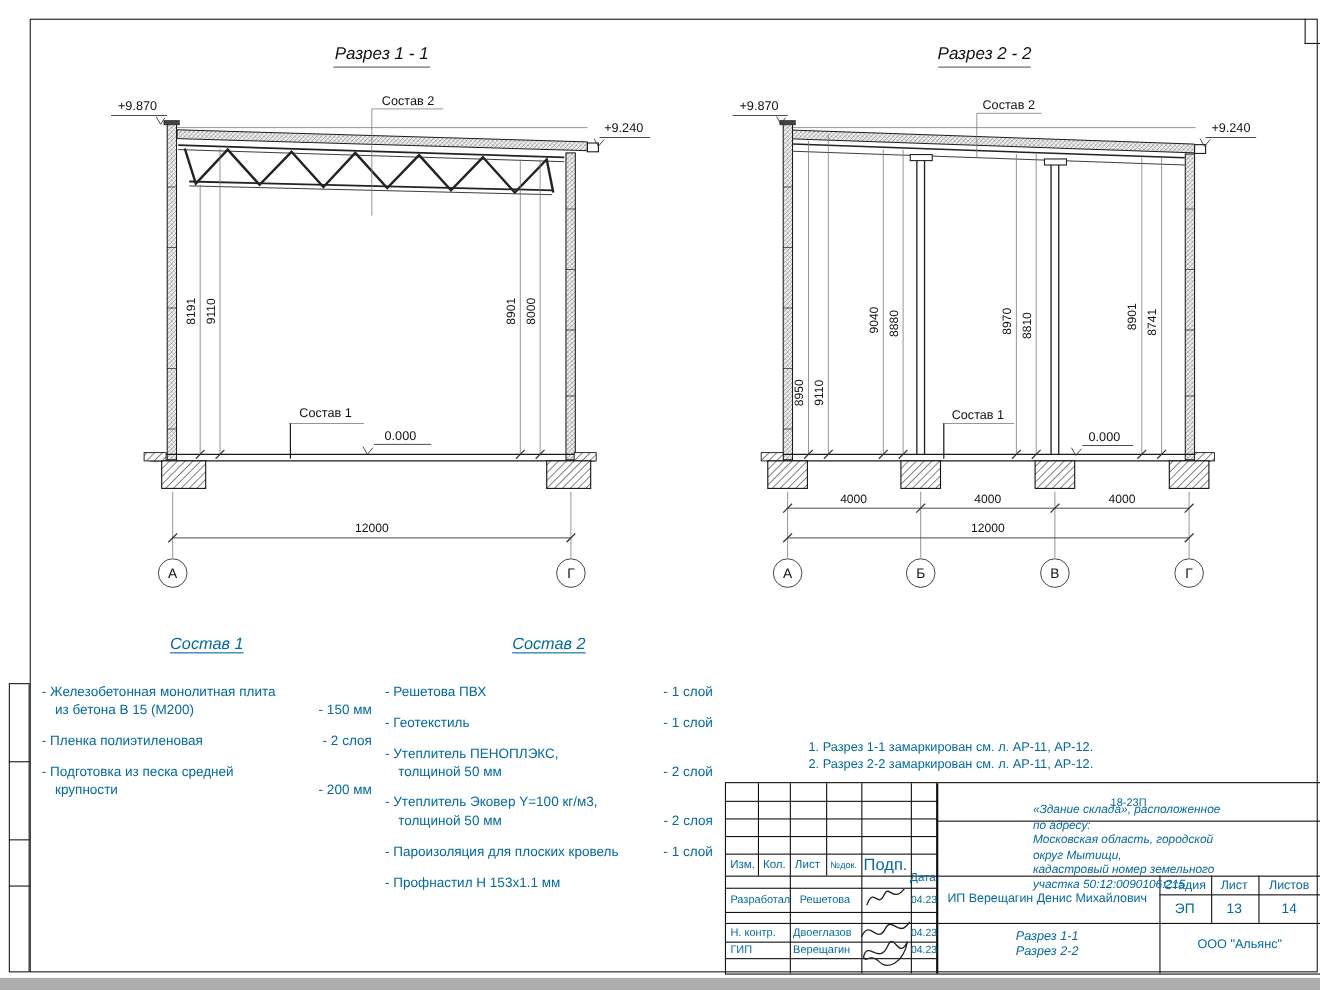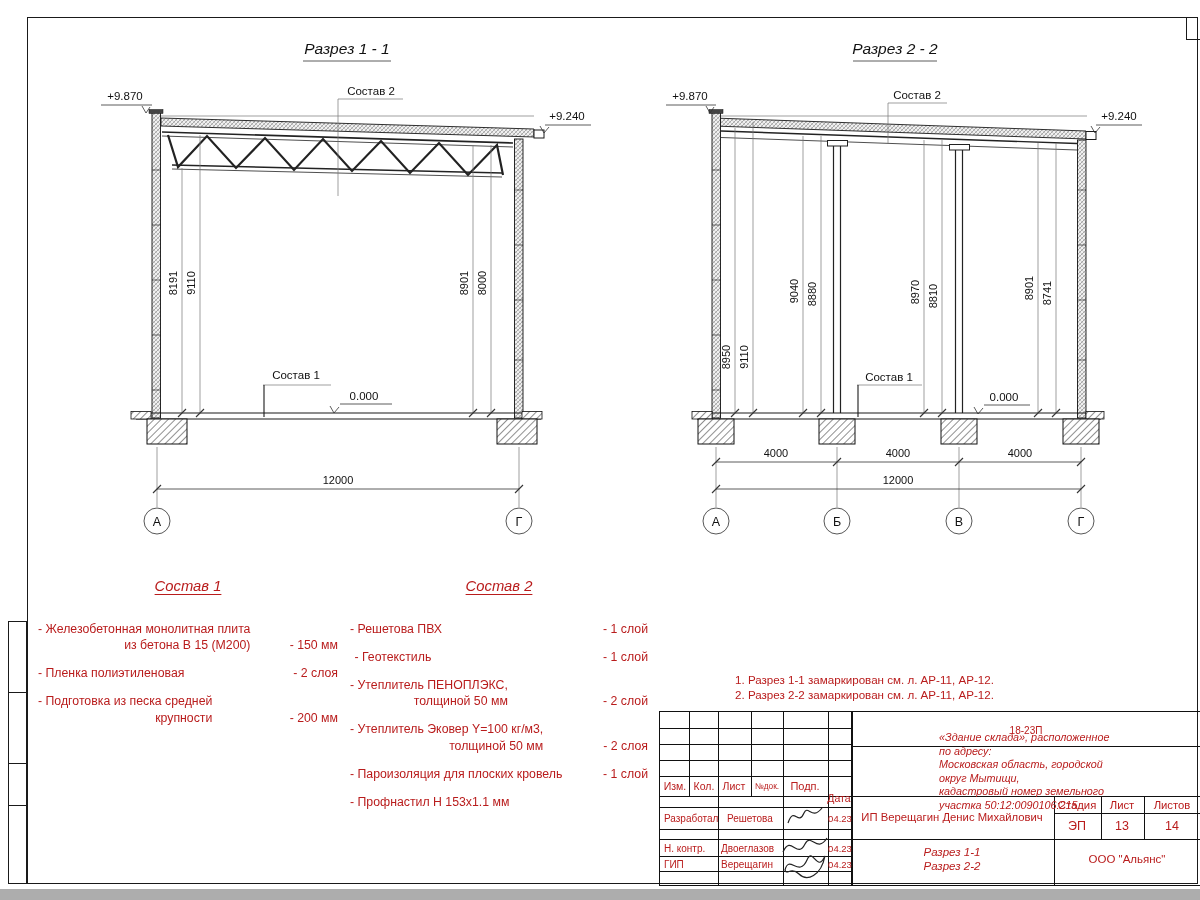--- a/index.html
+++ b/index.html
@@ -1,17 +1,17 @@
 <!DOCTYPE html>
 <html><head>
 <meta charset="utf-8">
 <style>
   html,body{margin:0;padding:0;background:#fff;}
   .sheet{position:relative;width:1200px;height:900px;background:#ffffff;
-         font-family:"Liberation Sans",sans-serif;color:#b91c1c;overflow:hidden;}
+         font-family:"Liberation Sans",sans-serif;color:#0369a1;overflow:hidden;}
   .frame{position:absolute;left:27px;top:17px;width:1169px;height:865px;border:1.7px solid #1a1a1a;}
   .corner-box{position:absolute;left:1186px;top:17px;width:13px;height:22px;
               border-left:1.2px solid #1a1a1a;border-bottom:1.2px solid #1a1a1a;}
   .margin-strip{position:absolute;left:8px;top:621px;width:19px;height:263px;border:1.1px solid #1a1a1a;box-sizing:border-box;}
   .margin-div{position:absolute;left:8px;width:19px;height:0;border-top:1.1px solid #1a1a1a;}
   .paper-bottom{position:absolute;left:0;top:889px;width:1200px;height:11px;background:#adadad;}
 
   svg text{font-family:"Liberation Sans",sans-serif;fill:#111;}
   .ttl{font-size:15.5px;font-style:italic;}
   .dim{font-size:11px;}
@@ -19,21 +19,21 @@
   .axl{font-size:12.5px;}
   .thin{stroke:#777;stroke-width:0.7;}
   .main{stroke:#1a1a1a;stroke-width:1.1;}
   .med{stroke:#333;stroke-width:0.8;}
   .tick{stroke:#333;stroke-width:1.1;}
   .joint{stroke:#111;stroke-width:0.6;}
 
   .sostav{position:absolute;font-size:12.3px;line-height:16.5px;}
   .sostav .hd{font-style:italic;font-size:14.8px;text-align:center;text-decoration:underline;
               text-underline-offset:3px;margin-bottom:26px;}
-  .item{display:flex;justify-content:space-between;align-items:flex-end;margin-bottom:11.5px;text-align:right;}
+  .item{display:flex;justify-content:space-between;align-items:flex-end;margin-bottom:11.5px;}
   .item .nm{white-space:pre-line;padding-left:12px;text-indent:-12px;}
   .item .vl{white-space:nowrap;padding-left:6px;}
 
   .notes{position:absolute;left:735px;top:672px;font-size:11.6px;line-height:15.4px;}
 
   .tb{position:absolute;left:659px;top:711px;width:540px;height:173px;border:1.8px solid #111;box-sizing:content-box;}
   .tbl{position:absolute;background:#111;}
   .tbt{position:absolute;transform:translate(-50%,-50%);white-space:nowrap;font-size:11px;}
   .tbtl{position:absolute;transform:translate(0,-50%);white-space:nowrap;font-size:10px;}
   .tbm{position:absolute;transform:translate(-50%,-50%);white-space:pre-line;text-align:left;
@@ -389,21 +389,21 @@
 
     <div class="tbl" style="left:191px;top:34px;width:349px;height:1.3px"></div>
     <div class="tbl" style="left:191px;top:84px;width:349px;height:1.3px"></div>
     <div class="tbl" style="left:394px;top:101px;width:146px;height:1.1px"></div>
     <div class="tbl" style="left:191px;top:127px;width:349px;height:1.3px"></div>
 
     <div class="tbt" style="left:15px;top:74px;font-size:10.5px">Изм.</div>
     <div class="tbt" style="left:44px;top:74px;font-size:10.5px">Кол.</div>
     <div class="tbt" style="left:74px;top:74px;font-size:10.5px">Лист</div>
     <div class="tbt" style="left:107px;top:74px;font-size:8.3px">№док.</div>
-    <div class="tbt" style="left:145px;top:74px;font-size:11px">Подп.</div>
+    <div class="tbt" style="left:145px;top:74px;font-size:15px">Подп.</div>
     <div class="tbt" style="left:179px;top:86px;font-size:10.5px">Дата</div>
 
     <div class="tbtl" style="left:4px;top:106px">Разработал</div>
     <div class="tbtl" style="left:67px;top:106px">Решетова</div>
     <div class="tbt" style="left:180px;top:106px;font-size:9.5px">04.23</div>
     <div class="tbtl" style="left:4px;top:136px">Н. контр.</div>
     <div class="tbtl" style="left:61px;top:136px">Двоеглазов</div>
     <div class="tbt" style="left:180px;top:136px;font-size:9.5px">04.23</div>
     <div class="tbtl" style="left:4px;top:152px">ГИП</div>
     <div class="tbtl" style="left:61px;top:152px">Верещагин</div>

